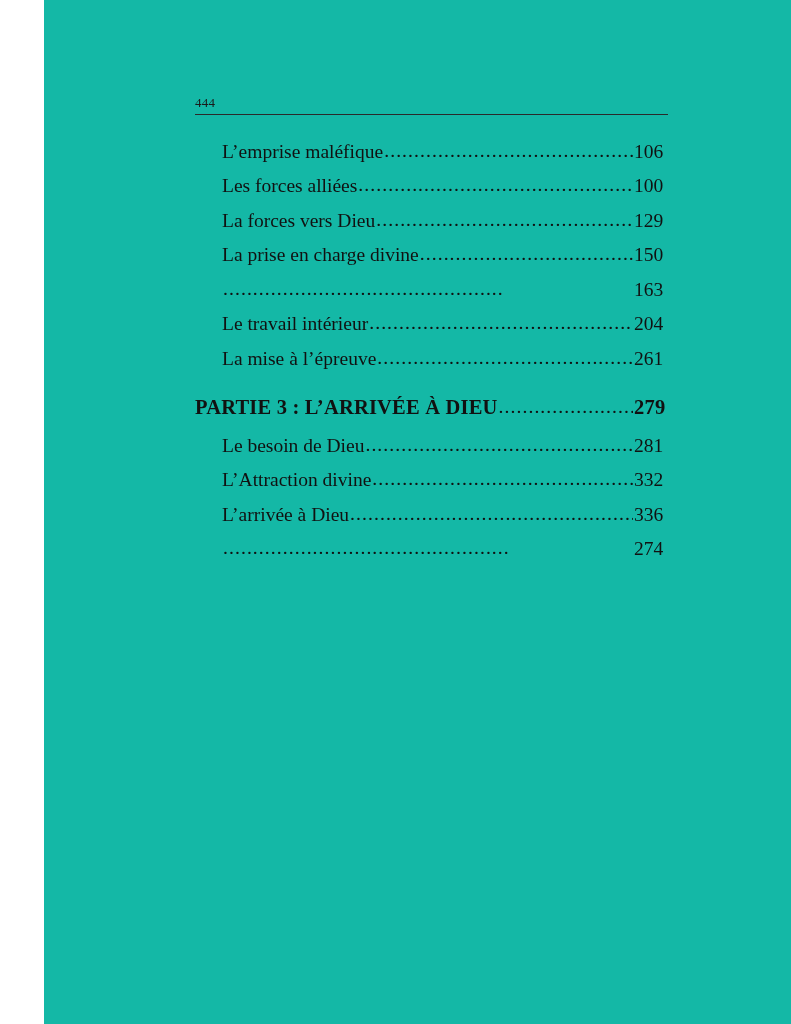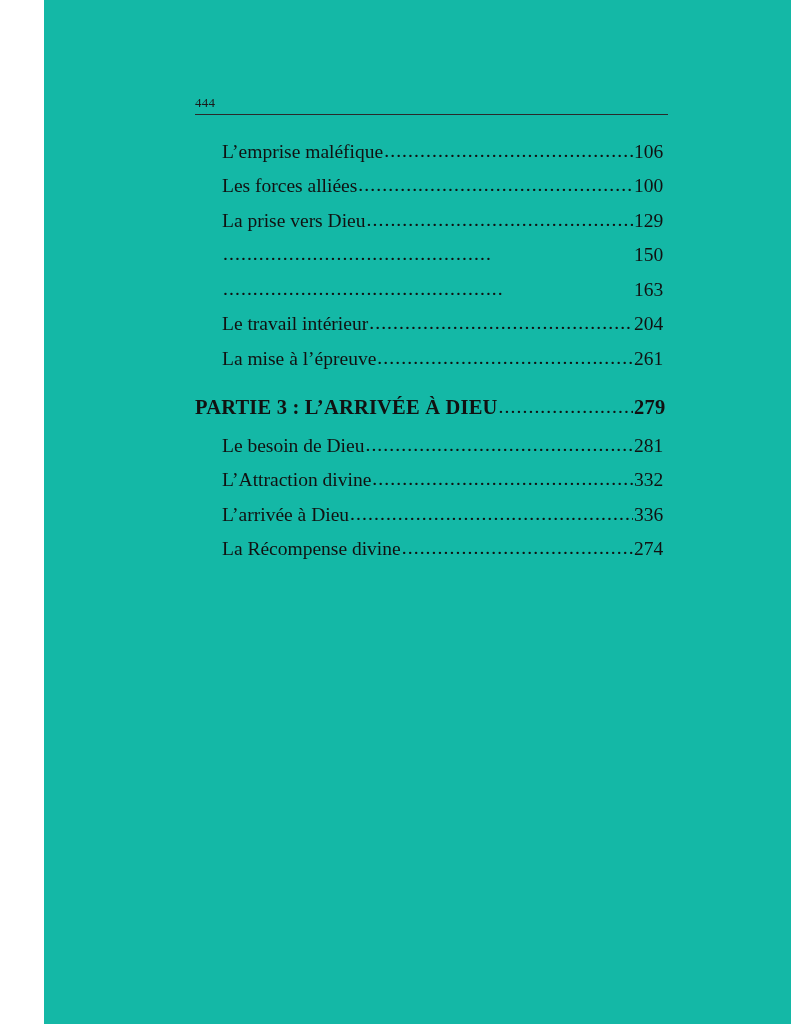--- a/index.html
+++ b/index.html
@@ -114,26 +114,27 @@
       <span class="page-no">106</span>
     </div>
 
     <div class="toc-entry level-1">
       <span class="title">Les forces alliées</span>
       <span class="leaders">............................................................</span>
       <span class="page-no">100</span>
     </div>
 
     <div class="toc-entry level-1">
-      <span class="title">La prise vers Dieu</span>
+      <span class="title">La forces vers Dieu</span>
       <span class="leaders">............................................................</span>
       <span class="page-no">129</span>
     </div>
 
     <div class="toc-entry level-1">
+      <span class="title">La prise en charge divine</span>
       <span class="leaders">.............................................</span>
       <span class="page-no">150</span>
     </div>
 
     <div class="toc-entry level-1">
       <span class="leaders">...............................................</span>
       <span class="page-no">163</span>
     </div>
 
     <div class="toc-entry level-1">
@@ -166,19 +167,18 @@
       <span class="page-no">332</span>
     </div>
 
     <div class="toc-entry level-1">
       <span class="title">L’arrivée à Dieu</span>
       <span class="leaders">............................................................</span>
       <span class="page-no">336</span>
     </div>
 
     <div class="toc-entry level-1">
-      <span class="title">La Récompense divine</span>
       <span class="leaders">................................................</span>
       <span class="page-no">274</span>
     </div>
 
   </div>
 </div>
 
 </body></html>

